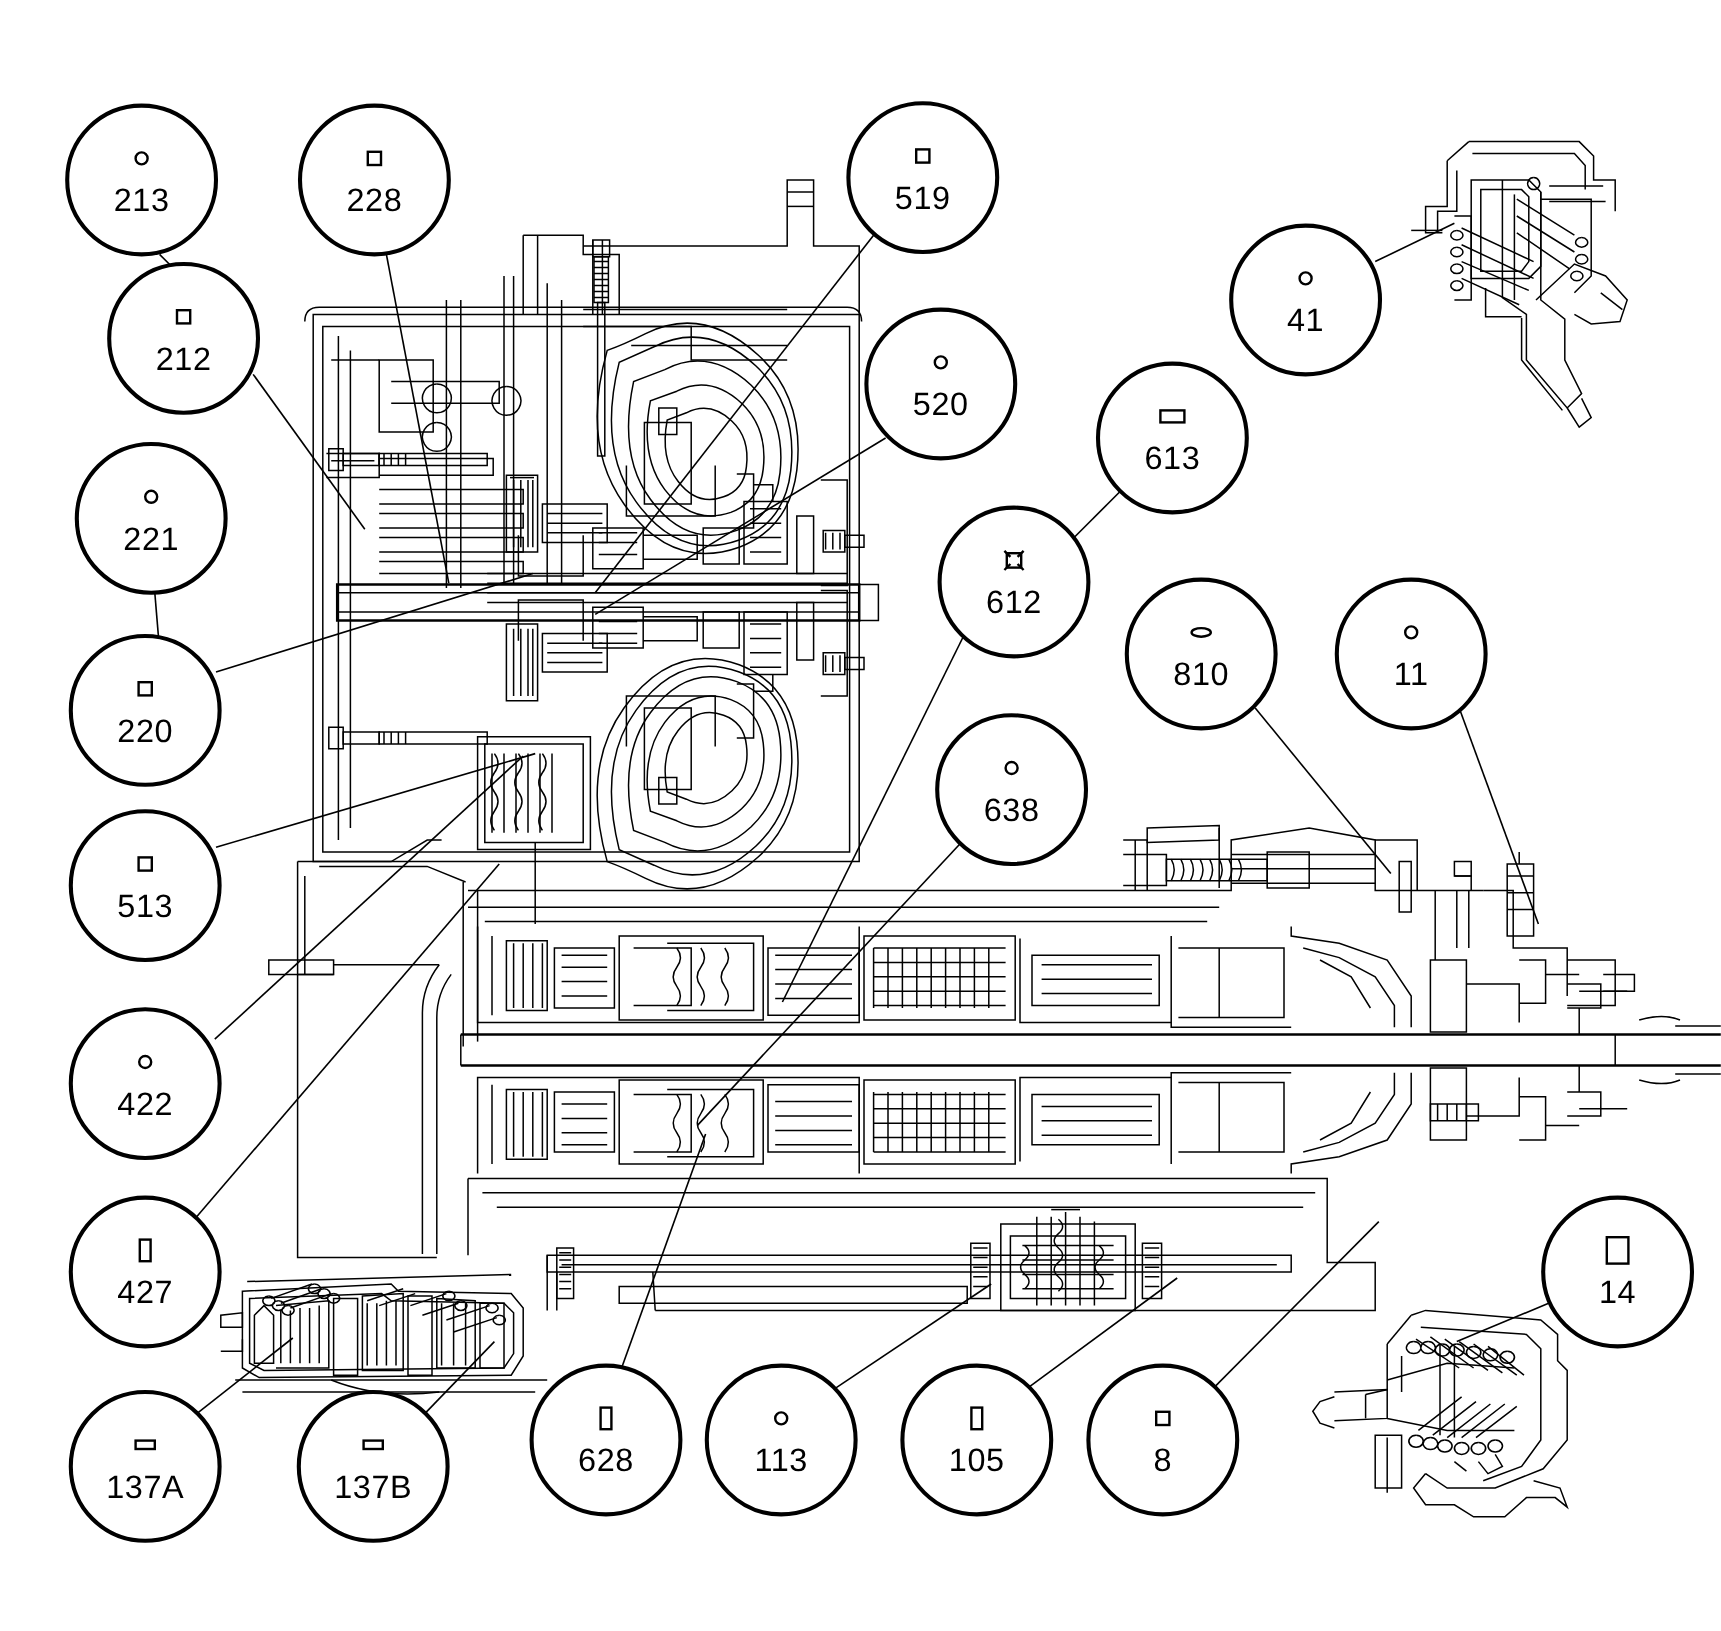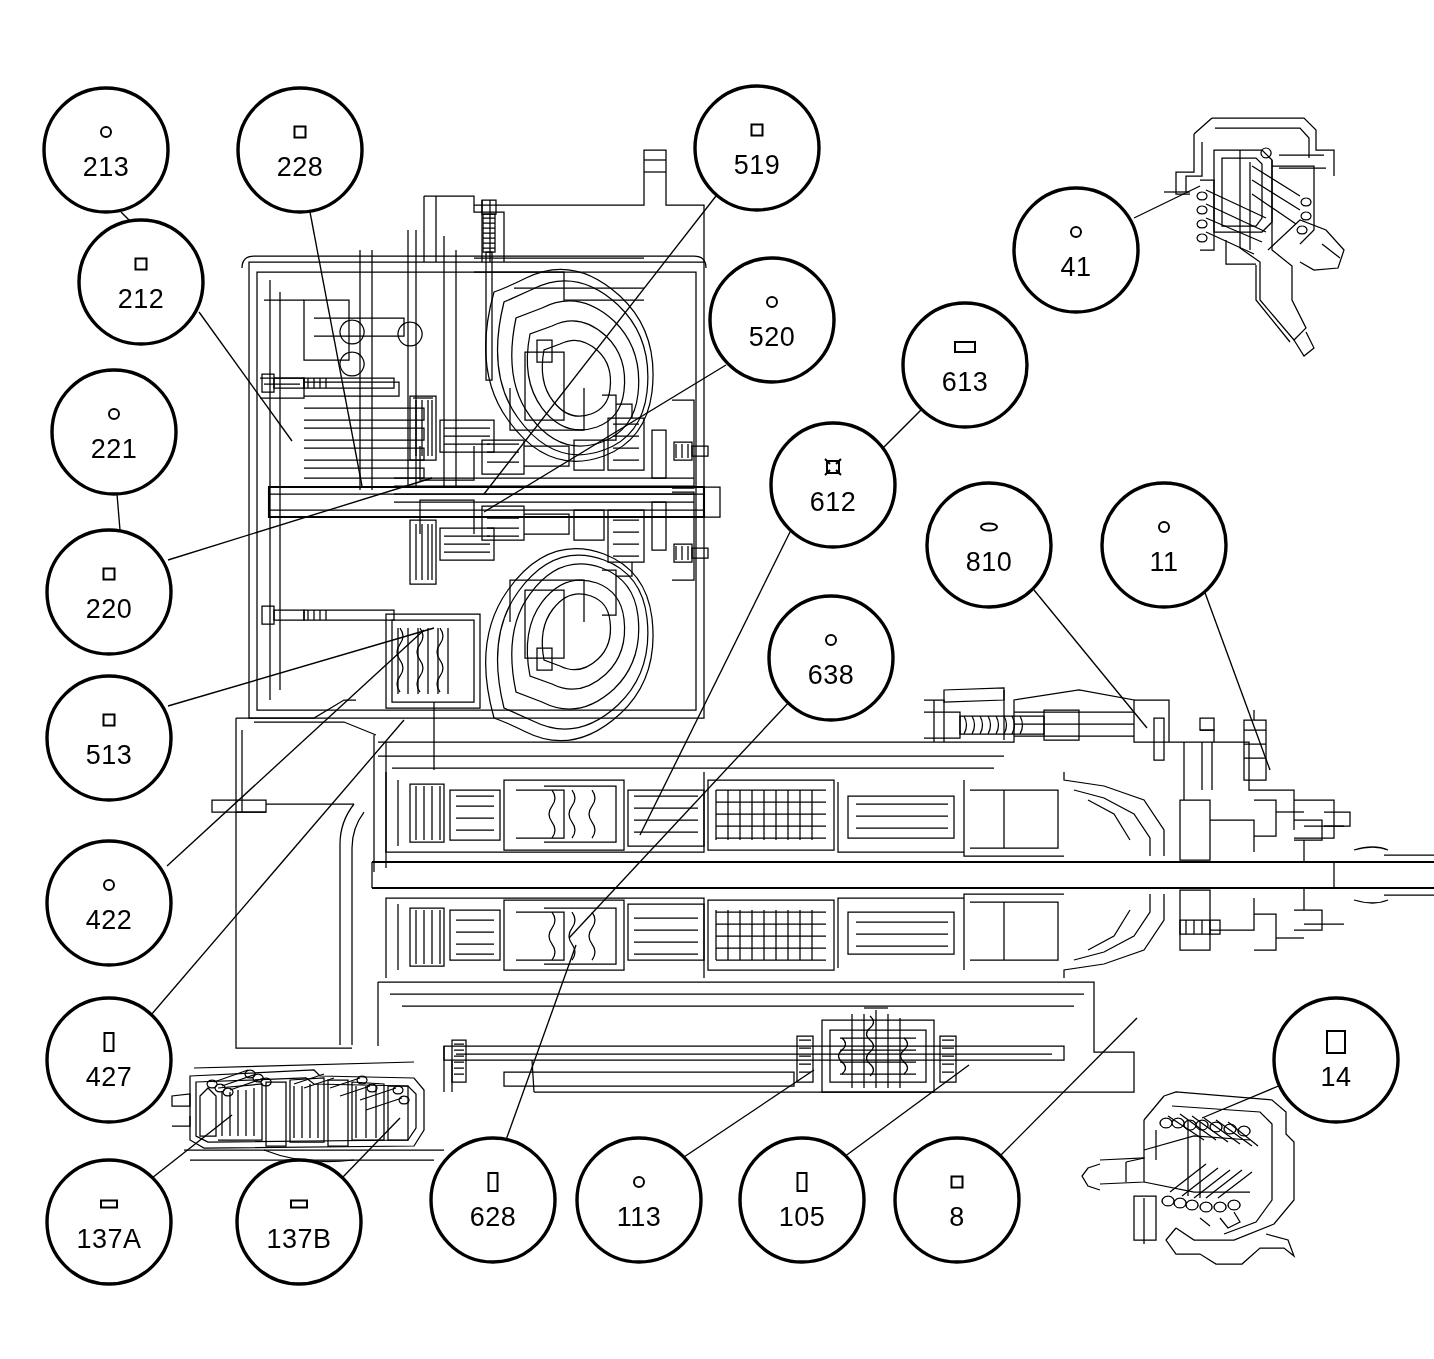--- a/index.html
+++ b/index.html
@@ -3,21 +3,21 @@
 <meta charset="utf-8">
 <title>Transmission Exploded Parts Diagram</title>
 <style>
   html,body{margin:0;padding:0;background:#ffffff;}
   body{
     width:1434px;height:1359px;
     font-family:"Liberation Sans","DejaVu Sans",sans-serif;
     overflow:hidden;
     position:relative;
   }
-  #stage{position:absolute;left:4px;top:0;width:1358px;height:1359px;}
+  #stage{position:absolute;left:16px;top:0;width:1358px;height:1359px;}
   #stage svg{position:absolute;left:0;top:0;}
   .balloon-label{
     font-family:"Liberation Sans","DejaVu Sans",sans-serif;
     font-size:27px;
     fill:#000;
     text-anchor:middle;
     letter-spacing:0.5px;
   }
   .balloon-circle{fill:#ffffff;stroke:#000000;stroke-width:3.4;}
   .leader{stroke:#000000;stroke-width:1.35;fill:none;}

